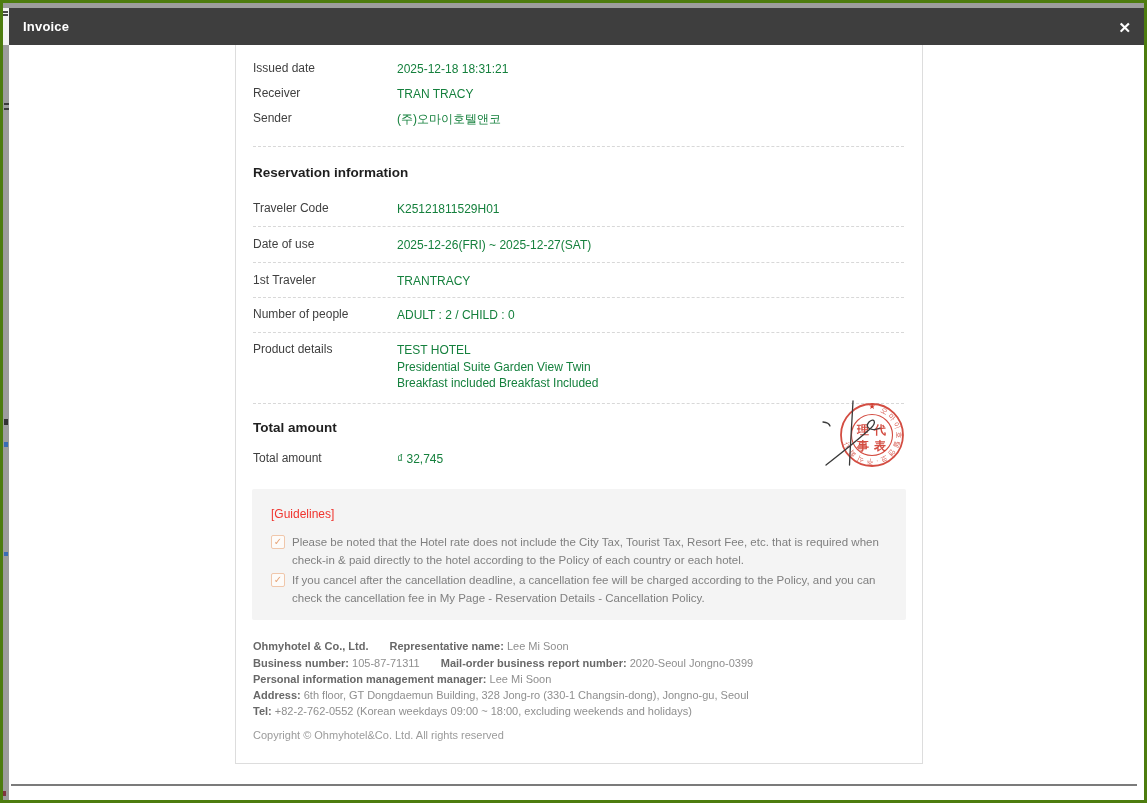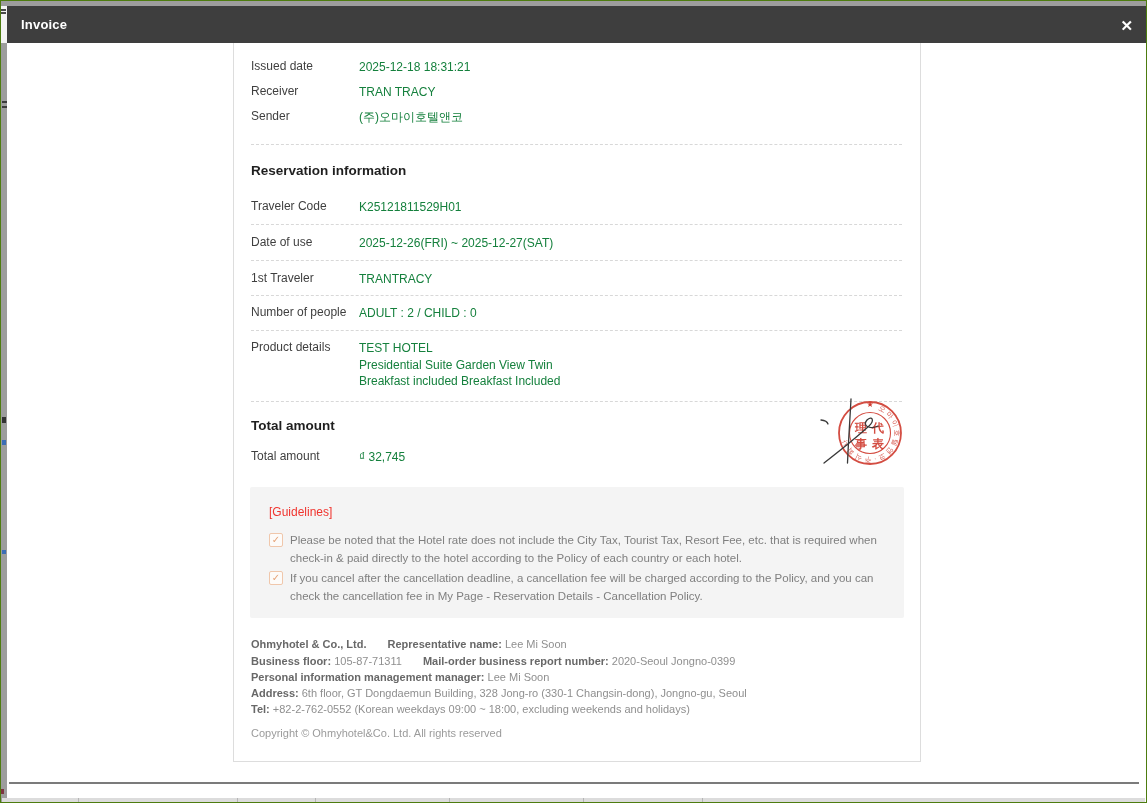--- a/index.html
+++ b/index.html
@@ -1,18 +1,18 @@
 <!DOCTYPE html>
 <html><head>
 <meta charset="utf-8">
 <style>
   html,body{margin:0;padding:0;background:#fff;}
   .page{
     position:relative;width:1147px;height:803px;background:#fff;overflow:hidden;
-    font-family:"Liberation Sans", sans-serif;border:1px solid #4d7c0f;box-sizing:border-box;
+    font-family:"Liberation Sans", sans-serif;border:3px solid #4d7c0f;box-sizing:border-box;
   }
   
   .top-strip{position:absolute;left:0;top:0;width:100%;height:5px;background:#9d9d9d;}
   .left-top-frag{position:absolute;left:0;top:5px;width:6px;height:37px;background:#f4f4f4;}
   .left-top-frag i{position:absolute;left:0;width:5px;height:2px;background:#4a4a4a;}
   .left-strip{position:absolute;left:0;top:42px;width:6px;height:761px;background:#9d9d9d;}
   .left-strip i{position:absolute;left:1px;}
   .modal-header{
     position:absolute;left:6px;top:5px;right:0;height:37px;background:#3e3e3e;
     display:flex;align-items:center;
@@ -20,21 +20,21 @@
   .modal-title{color:#fff;font-size:13px;font-weight:bold;margin-left:14px;letter-spacing:.2px;}
   .close-btn{
     position:absolute;right:13px;top:50%;transform:translateY(-50%);
     color:#fff;font-size:15px;line-height:1;cursor:pointer;font-weight:bold;
   }
   
   .panel{
     position:absolute;left:232px;top:42px;width:688px;height:719px;background:#fff;
     border:1px solid #ddd;border-top:none;box-sizing:border-box;
   }
-  .prow{position:absolute;left:17px;right:18px;display:flex;align-items:flex-start;}
+  .prow{position:absolute;left:17px;right:18px;display:flex;align-items:flex-start;gap:36px;}
   .prow .lbl{width:108px;flex:none;color:#3f3f3f;font-size:12px;}
   .prow .val{color:#15803d;font-size:12px;line-height:16.5px;}
   .sec-title{position:absolute;left:17px;color:#1f1f1f;font-size:13.5px;font-weight:bold;}
   .dsep{position:absolute;left:17px;right:18px;border-top:1px dashed #d8d8d8;height:0;}
   .total-val{color:#7c7c7c;font-size:13px;}
   
   .stamp-wrap{position:absolute;left:578px;top:351px;width:112px;height:82px;}
   
   .gbox{
     position:absolute;left:16px;top:444px;width:654px;height:131px;background:#f4f4f4;
@@ -180,21 +180,21 @@
         <span class="gtext">If you cancel after the cancellation deadline, a cancellation fee will be charged according to the Policy, and you can check the cancellation fee in My Page - Reservation Details - Cancellation Policy.</span>
       </div>
     </div>
 
     <div class="fline" style="top:593px">
       <span class="fb">Ohmyhotel &amp; Co., Ltd.</span><span class="fgap"></span>
       <span class="fb">Representative name:</span>
       <span>Lee Mi Soon</span>
     </div>
     <div class="fline" style="top:610px">
-      <span class="fb">Business floor:</span>
+      <span class="fb">Business number:</span>
       <span>105-87-71311</span><span class="fgap"></span>
       <span class="fb">Mail-order business report number:</span>
       <span>2020-Seoul Jongno-0399</span>
     </div>
     <div class="fline" style="top:626px">
       <span class="fb">Personal information management manager:</span>
       <span>Lee Mi Soon</span>
     </div>
     <div class="fline" style="top:642px">
       <span class="fb">Address:</span>

